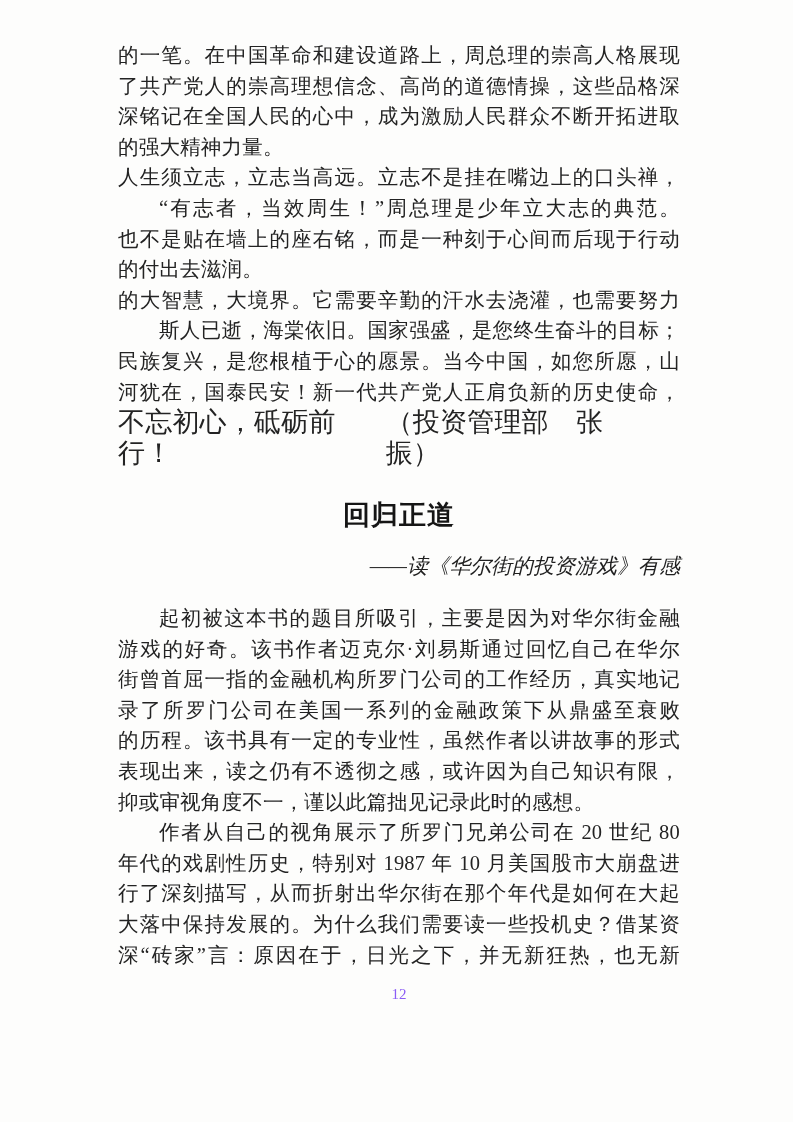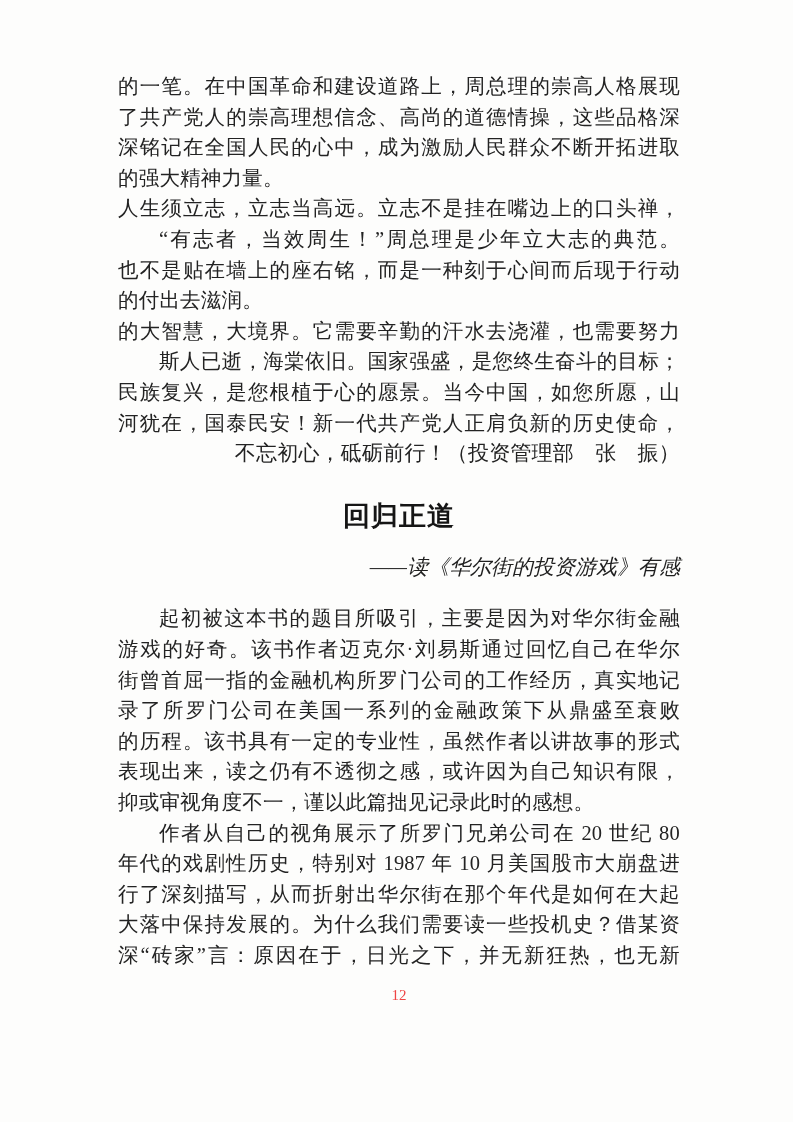--- a/index.html
+++ b/index.html
@@ -13,41 +13,41 @@
     height: 1122px;
     margin: 0 auto;
     background: #fdfdfc;
     color: #232323;
     font-family: "Liberation Serif", "DejaVu Serif", serif;
     overflow: hidden;
     box-sizing: border-box;
   }
   .content {
     box-sizing: border-box;
-    padding: 71px 113px 0 118px; 
+    padding: 40px 113px 0 118px; 
   }
   
   .ln {
     font-size: 20.5px;
     line-height: 30.6px;
     text-align: justify;
     text-align-last: justify;
     white-space: normal;
     letter-spacing: 0.2px;
   }
   .ln.end {
     text-align-last: left;
   }
   .ln.indent {
     text-indent: 2em;
   }
   .byline-row {
     display: flex;
-    justify-content: flex-end;
-    font-size: 21px;
+    justify-content: center;
+    font-size: 27px;
     line-height: 30.6px;
     letter-spacing: 0.2px;
   }
   .article2-title {
     margin-top: 29px;
     font-family: "Liberation Sans", "DejaVu Sans", sans-serif;
     font-weight: 700;
     font-size: 27px;
     line-height: 36px;
     text-align: center;
@@ -60,21 +60,21 @@
     text-align: right;
     margin-bottom: 21px;
     color: #1f1f1f;
     font-style: italic;
   }
   .page-number {
     margin-top: 14px;
     text-align: center;
     font-size: 15px;
     line-height: 20px;
-    color: #ef4444;
+    color: #8b5cf6;
   }
 </style>
 </head>
 <body>
 
 <div class="page">
   <div class="content">
 
     <section>
       <div>

